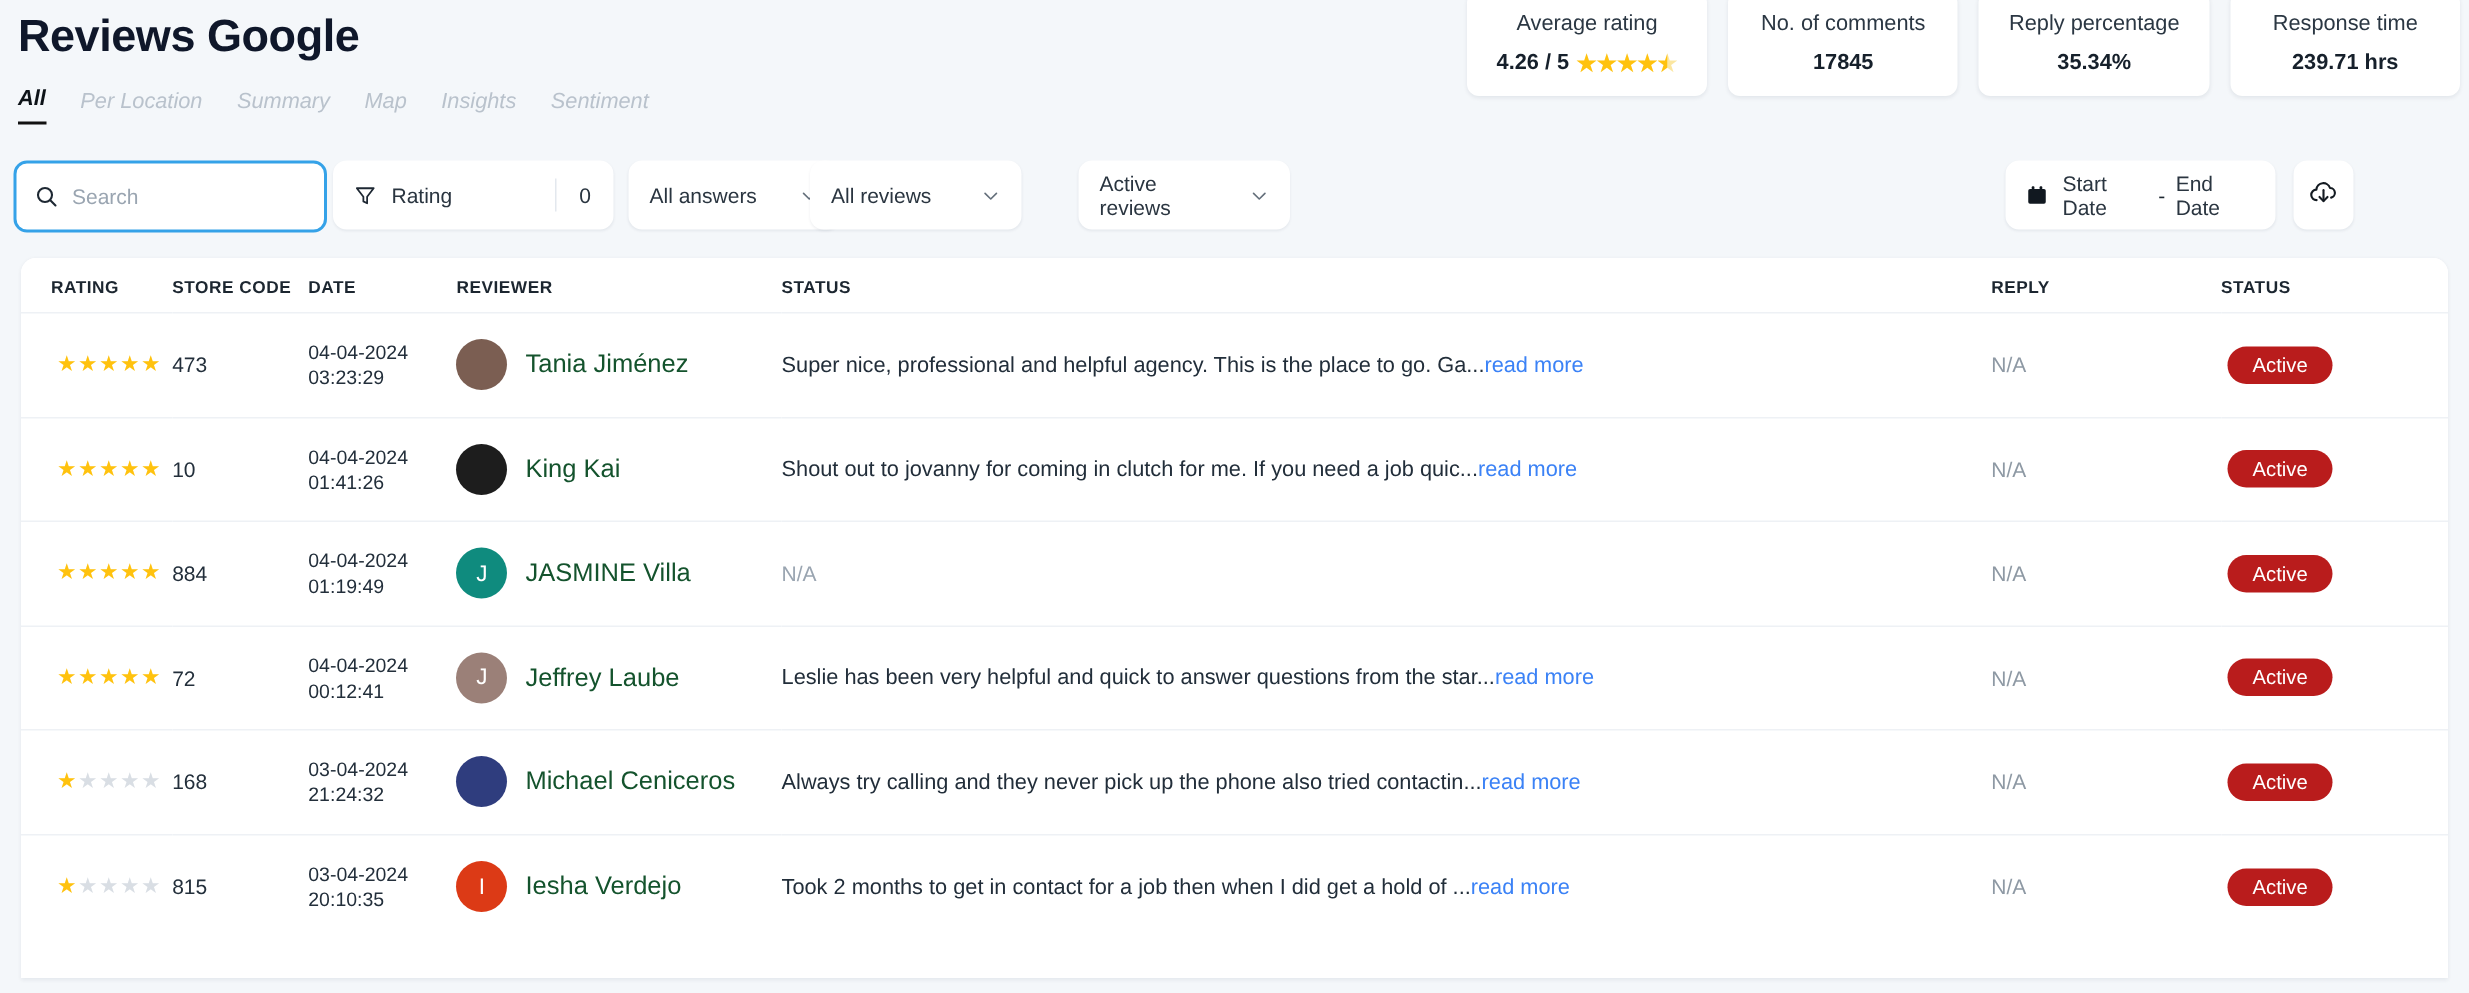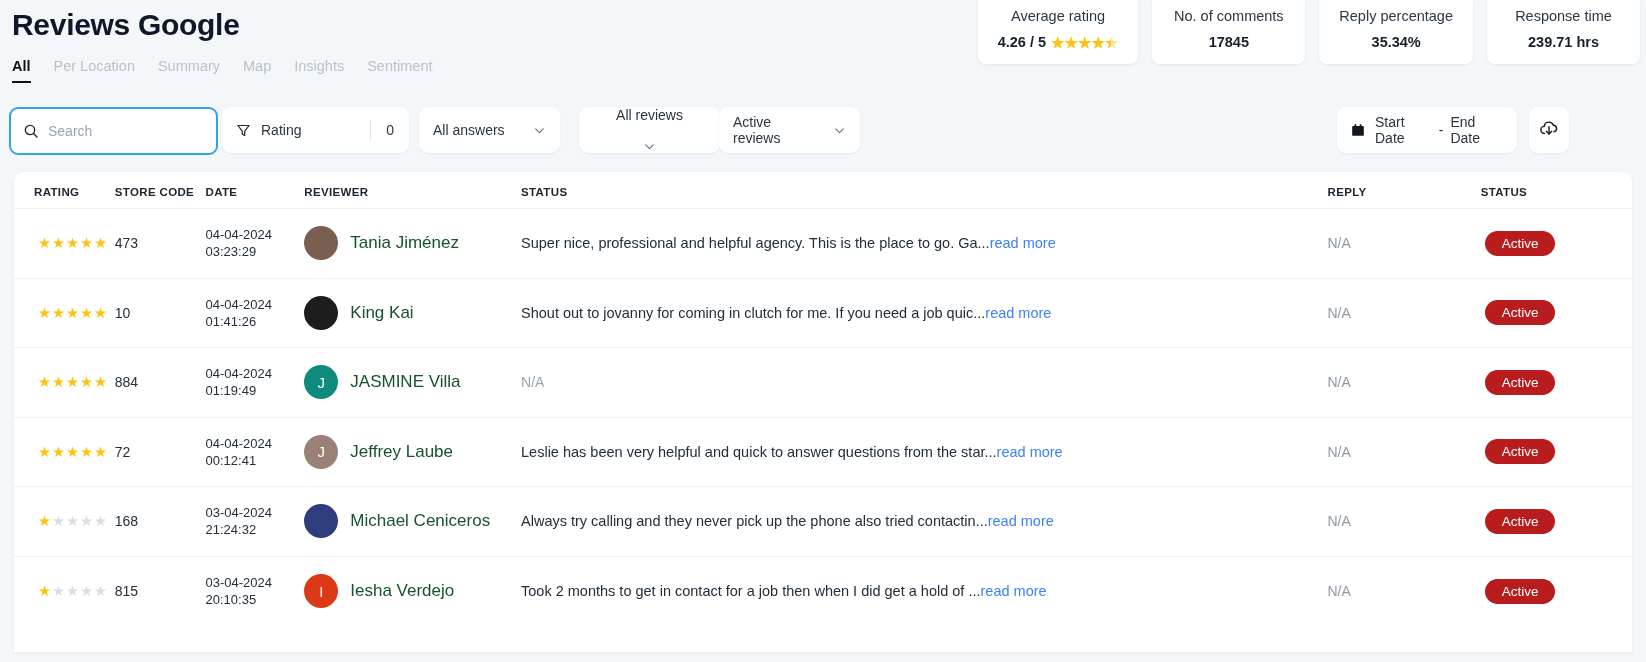--- a/index.html
+++ b/index.html
@@ -16,21 +16,21 @@
   .header-row {
     position: absolute; top: 0; left: 0; width: 1646px; height: 92px;
   }
   .page-title {
     position: absolute; left: 12px; top: 8px;
     font-size: 30px; font-weight: bold; letter-spacing: -0.3px;
     color: #0f172a;
   }
   .tabs {
     position: absolute; left: 12px; top: 58px;
-    display: flex; align-items: flex-start; gap: 23px;
+    display: flex; align-items: flex-end; gap: 23px; font-style: italic;
   }
   .tab {
     font-size: 14.5px; color: #b9c2cc; padding-bottom: 7px;
     cursor: pointer; white-space: nowrap;
   }
   .tab.active { color: #0d1318; font-weight: bold; border-bottom: 2.5px solid #111; }
 
   
   .stats {
     position: absolute; top: -6px; right: 6px;
@@ -78,21 +78,21 @@
     display: flex; align-items: center; padding: 0 14px; font-size: 14px;
     color: #2a3540; cursor: pointer;
   }
   .rating-pill { left: 222px; width: 187px; justify-content: flex-start; gap: 10px; }
   .filter-icon { width: 15px; height: 15px; flex: none; }
   .rating-divider { position: absolute; right: 38px; top: 12px; width: 1px; height: 22px; background: #e3e8ee; }
   .rating-count { position: absolute; right: 15px; color: #2a3540; }
 
   .sel-pill { justify-content: space-between; }
   .sel-answers { left: 419px; width: 141px; }
-  .sel-reviews { left: 579px; width: 141px; flex-direction: column; }
+  .sel-reviews { left: 540px; width: 141px; }
   .sel-active  { left: 719px; width: 141px; gap: 16px; }
   .chev { width: 13px; height: 13px; flex: none; opacity: .75; }
 
   .date-pill {
     left: 1337px; width: 180px; justify-content: center; gap: 10px;
   }
   .cal-icon { width: 14px; height: 14px; flex: none; }
   .date-text { display: flex; gap: 7px; align-items: center; }
   .date-sep { color: #1d2730; }
 

